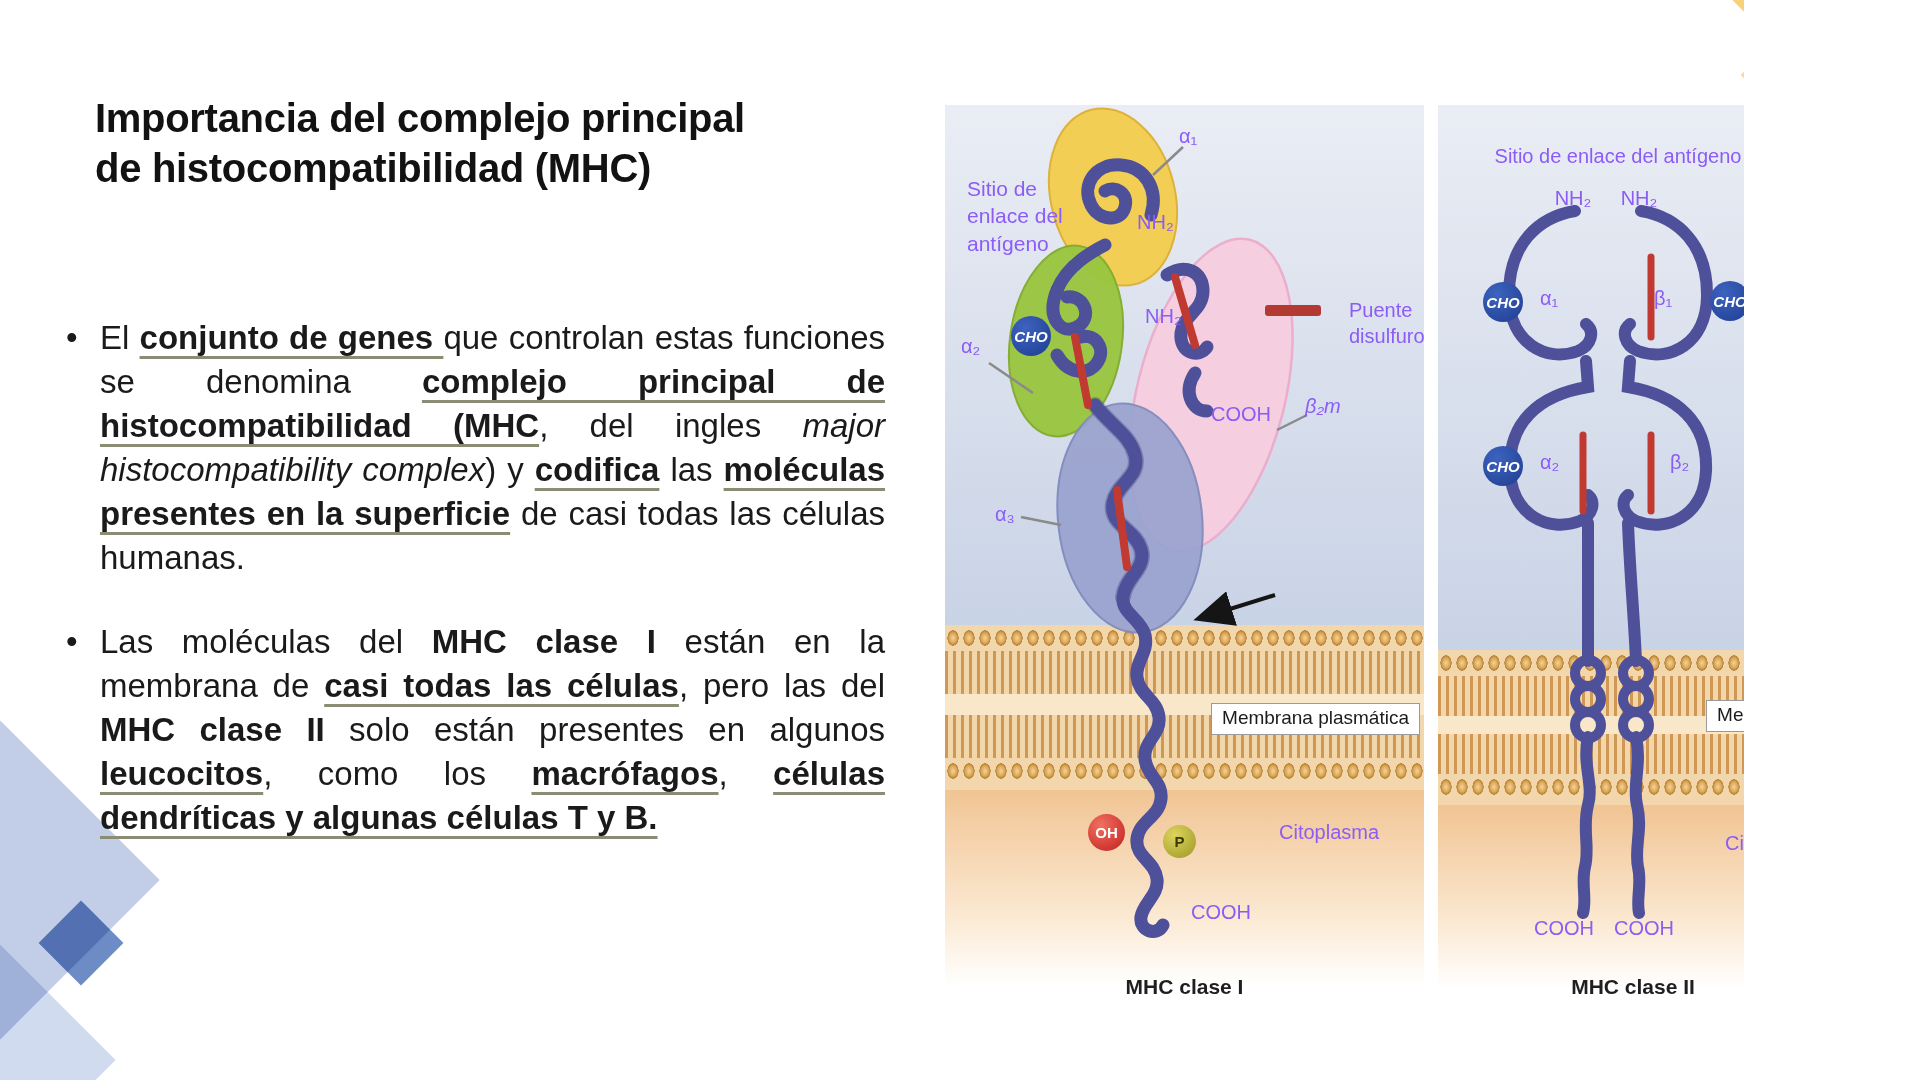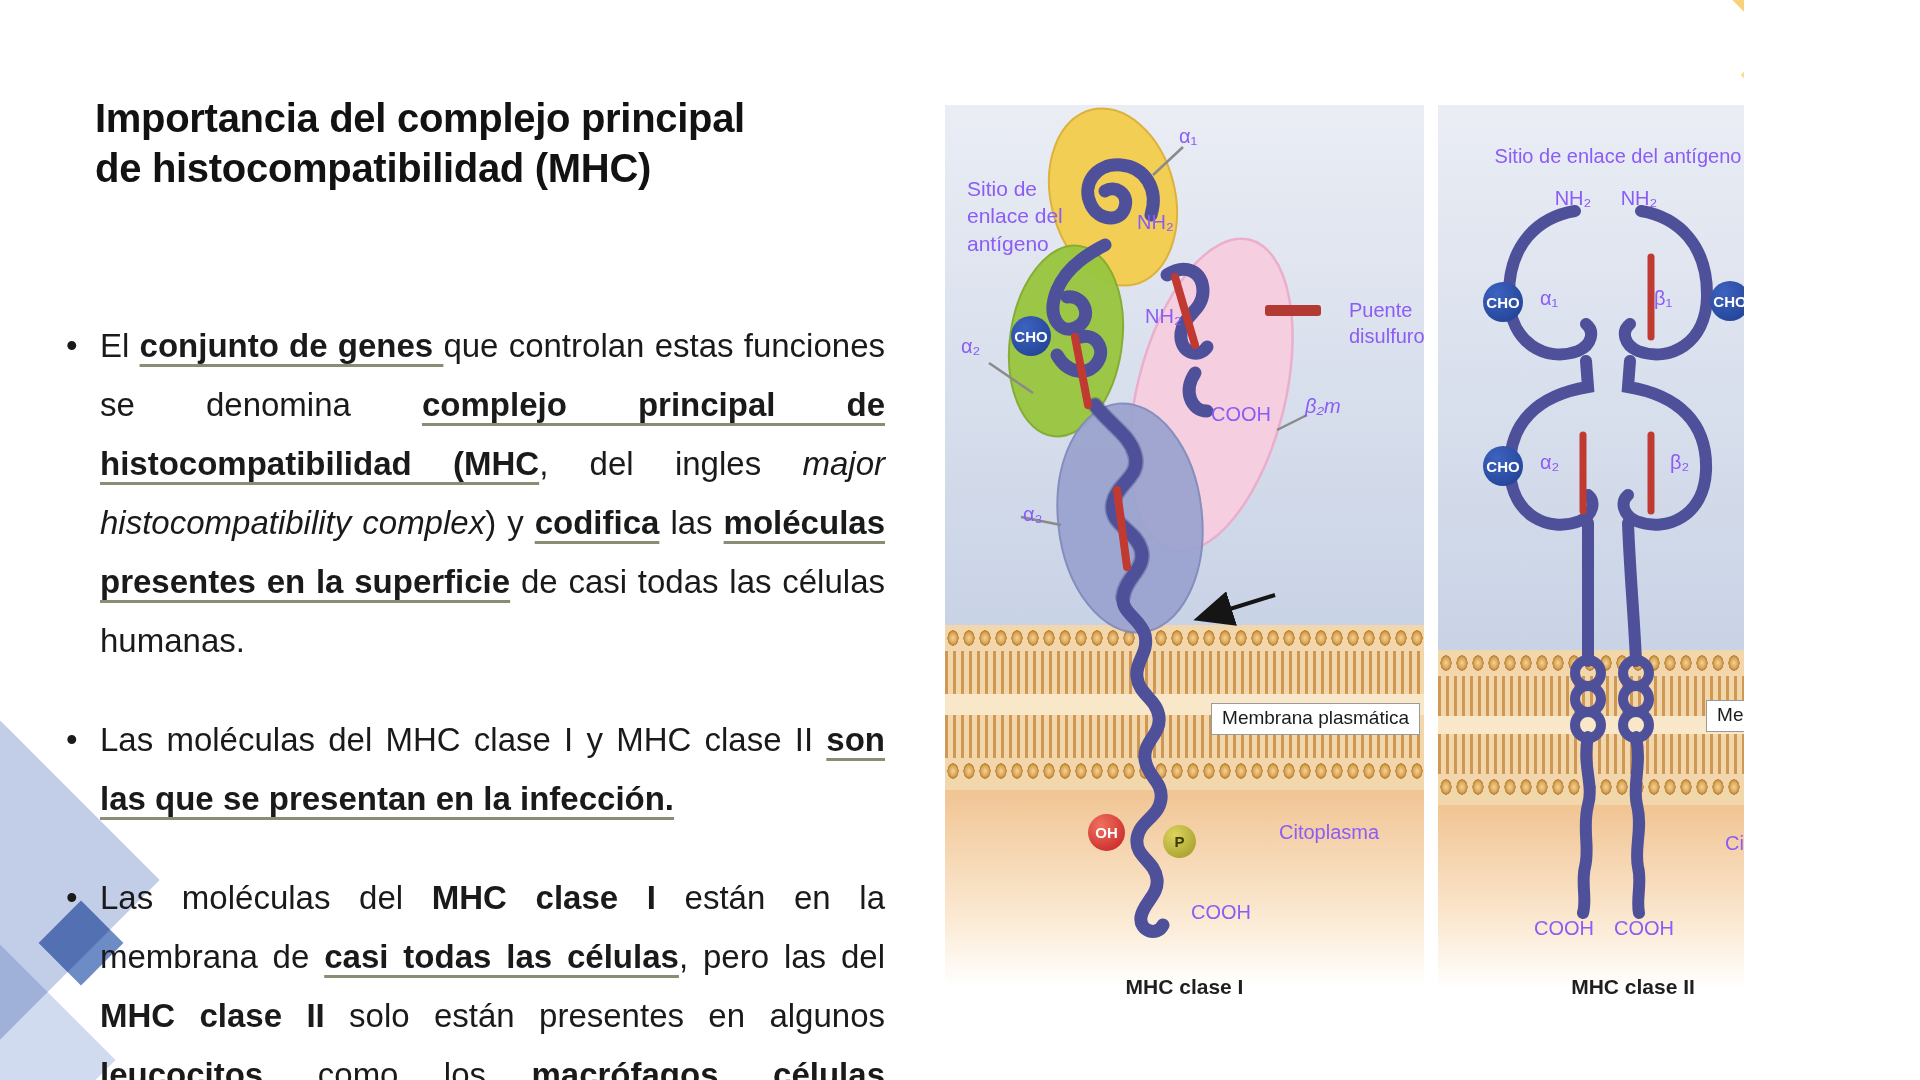--- a/index.html
+++ b/index.html
@@ -18,21 +18,21 @@
 
   
   .title {
     position:absolute; left:95px; top:66px; width:680px; z-index:5;
     font-size:40px; font-weight:bold; color:#121212; line-height:1.26;
     letter-spacing:-0.3px; white-space:pre-line;
   }
   .bullets { position:absolute; left:60px; top:283px; width:825px; z-index:5;
     font-size:33px; color:#1a1a1a; }
   .bullet { position:relative; padding-left:40px; text-align:justify;
-    line-height:59px; margin-bottom:40px; }
+    line-height:44px; margin-bottom:40px; }
   .bullet::before { content:"\2022"; position:absolute; left:6px; top:0; color:#1a1a1a; }
   .bullet .b { font-weight:bold; }
   .bullet .i { font-style:italic; }
   .bullet .u { text-decoration:underline; text-decoration-color:#8C8C74;
     text-decoration-thickness:2.5px; text-underline-offset:7px; }
 
   
   .panel { position:absolute; top:105px; height:915px; z-index:2; }
   #panel1 { left:945px;  width:479px; }
   #panel2 { left:1438px; width:482px; }
@@ -57,40 +57,39 @@
 
   .mol-svg { position:absolute; inset:0; z-index:3; }
 
   
   .lbl { position:absolute; z-index:6; font-size:20px; color:#8b5cf6; white-space:pre-line; line-height:1.3; }
   .membox { position:absolute; z-index:6; background:#ffffff; border:1px solid #9a9a9a;
     padding:3px 10px 5px; font-size:19px; color:#1b1b1b; white-space:nowrap; }
   .caption { position:absolute; z-index:6; font-size:21px; font-weight:bold; color:#1f1f1f; text-align:center; }
   .badge { position:absolute; z-index:6; border-radius:50%; display:flex;
     align-items:center; justify-content:center; font-weight:bold; color:#ffffff; }
-  .badge.cho { width:40px; height:40px; background:radial-gradient(circle at 35% 30%, #3D63C0, #1E3D8F); font-size:15px; }
+  .badge.cho { width:40px; height:40px; background:radial-gradient(circle at 35% 30%, #3D63C0, #1E3D8F); font-size:15px;font-style:italic; }
   .badge.oh  { width:37px; height:37px; background:radial-gradient(circle at 35% 30%, #F0705F, #C21F1F); font-size:15px; }
   .badge.p   { width:33px; height:33px; background:radial-gradient(circle at 35% 30%, #DCD45E, #9D9724); font-size:15px; color:#3c3a00; }
 </style>
 </head>
 <body>
 
 <div class="slide">
 
   <div class="deco yellow-band"></div>
   <div class="deco yellow-diamond"></div>
   <div class="deco blue-diamond-large"></div>
   <div class="deco blue-diamond-extra"></div>
   <div class="deco blue-diamond-small"></div>
 
   <h1 class="title">Importancia del complejo principal
 de histocompatibilidad (MHC)</h1>
   <div class="bullets">
     <p class="bullet"><span>El </span><span class="b u">conjunto de genes </span><span>que controlan estas funciones se denomina </span><span class="b u">complejo principal de histocompatibilidad (MHC</span><span>, del ingles </span><span class="i">major histocompatibility complex</span><span>) y </span><span class="b u">codifica</span><span> las </span><span class="b u">moléculas presentes en la superficie</span><span> de casi todas las células humanas.</span></p>
-    <p class="bullet"><span>Las moléculas del MHC clase I y MHC clase II </span><span class="b u">son las que se presentan en la infección.</span></p>
     <p class="bullet"><span>Las moléculas del </span><span class="b">MHC clase I</span><span> están en la membrana de </span><span class="b u">casi todas las células</span><span>, pero las del </span><span class="b">MHC clase II</span><span> solo están presentes en algunos </span><span class="b u">leucocitos</span><span>, como los </span><span class="b u">macrófagos</span><span>, </span><span class="b u">células dendríticas y algunas células T y B.</span></p>
   </div>
 
   <div class="panel" id="panel1">
     <div class="sky"></div>
     <div class="cyto"></div>
     <div class="membrane">
       <div class="m-heads"></div>
       <div class="m-tails"></div>
       <div class="m-mid"></div>
@@ -146,21 +145,21 @@
 antígeno</div>
     <div class="lbl" style="left:234px; top:18px;">α₁</div>
     <div class="lbl" style="left:192px; top:104px;">NH₂</div>
     <div class="badge cho" style="left:66px; top:211px;">CHO</div>
     <div class="lbl" style="left:16px; top:228px;">α₂</div>
     <div class="lbl" style="left:200px; top:198px;">NH₂</div>
     <div class="lbl" style="left:404px; top:192px;">Puente
 disulfuro</div>
     <div class="lbl" style="left:266px; top:296px;">COOH</div>
     <div class="lbl" style="left:360px; top:288px;font-style:italic;">β₂m</div>
-    <div class="lbl" style="left:50px; top:396px;margin-left:28px;">α₃</div>
+    <div class="lbl" style="left:50px; top:396px;">α₃</div>
     <div class="membox" style="right:4px; top:598px;">Membrana plasmática</div>
     <div class="badge oh" style="left:143px; top:709px;">OH</div>
     <div class="badge p" style="left:218px; top:720px;">P</div>
     <div class="lbl" style="left:334px; top:714px;">Citoplasma</div>
     <div class="lbl" style="left:246px; top:794px;">COOH</div>
     <div class="caption" style="left:0; right:0; top:870px;">MHC clase I</div>
   </div>
 
   <div class="panel" id="panel2">
     <div class="sky"></div>

